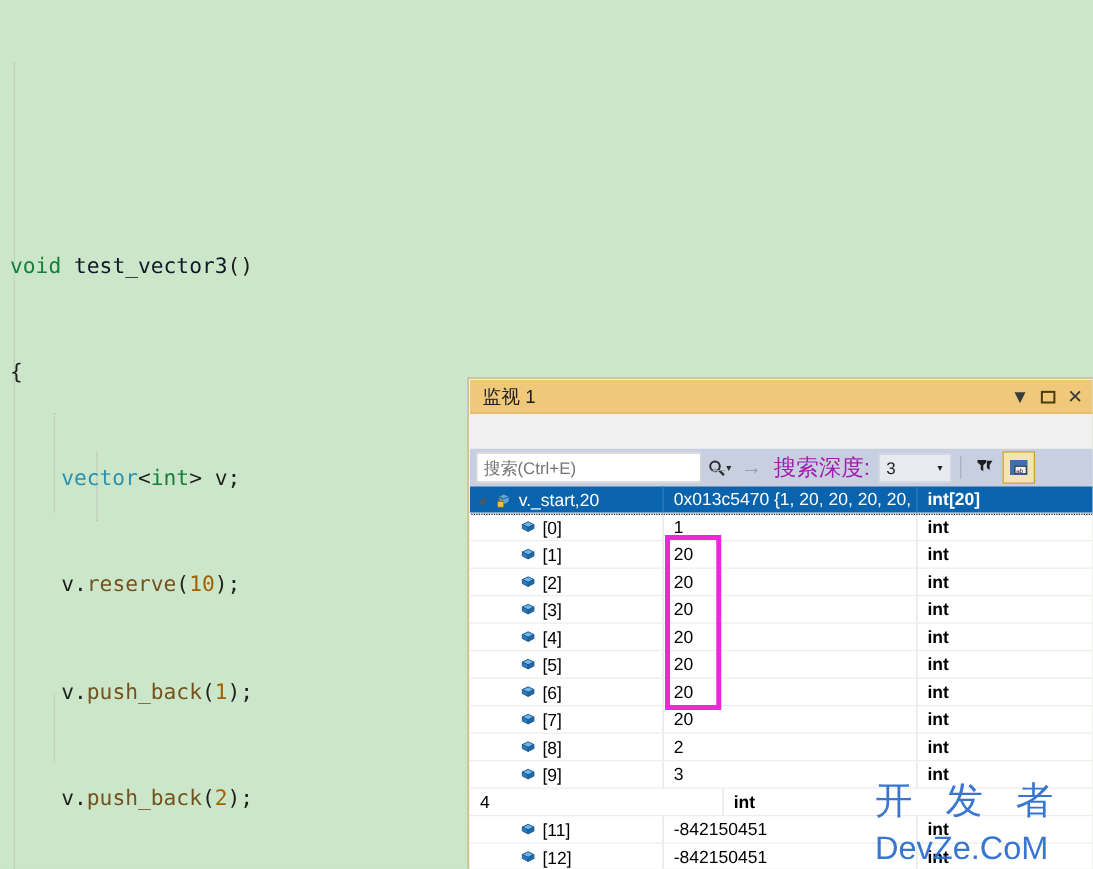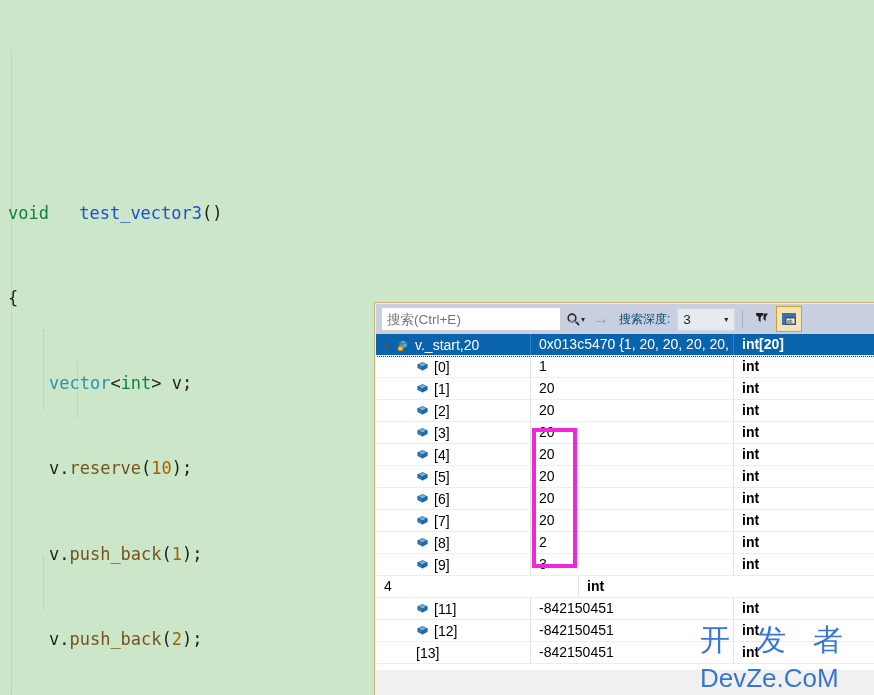--- a/index.html
+++ b/index.html
@@ -15,21 +15,21 @@
     background:#cbe6c8;
     font-family:"DejaVu Sans Mono","Liberation Mono",monospace;
     font-size:17px;
     line-height:28.4px;
     white-space:pre;
     color:#1f1f1f;
   }
   #editor .ln{height:28.4px;padding-left:8px;position:relative;}
   .kw{color:#15803d;}
   .typ{color:#2b91af;}
-  .fn{color:#1d4ed8;margin-left:20px;}
+  .fn{color:#0f172a;}
   .fn2{color:#74531f;}
   .num{color:#a16207;margin-top:44px;}
   .op{color:#1f1f1f;}
   .id{color:#1f1f1f;}
   .guide{
     position:absolute;top:0;bottom:0;width:0;
     border-left:1px dotted #b9b9b9;
   }
   #g1{left:11px;top:50px;height:645px;}
   #g2{left:43px;top:330px;height:80px;}
@@ -53,35 +53,35 @@
     border-bottom:1px solid #e0b866;
   }
   #watch-title .t{flex:1;}
   #watch-title .tb{
     width:22px;height:20px;display:flex;align-items:center;justify-content:center;
     color:#3b3b3b;
   }
   #watch-toolbar{
     height:30px;background:#c8cfe0;
     display:flex;align-items:center;
-    padding:0 2px;gap:2px;
+    padding:0 2px;gap:2px;margin-top:28px;
   }
   .search-box{
     width:178px;height:22px;background:#fff;border:1px solid #cfcfcf;
     display:flex;align-items:center;margin-left:3px;
   }
   .search-box input{
     border:0;outline:0;flex:1;height:18px;font-size:13.5px;
     color:#6d6d6d;padding-left:5px;background:transparent;
     font-family:"Liberation Sans","DejaVu Sans",sans-serif;
   }
   .search-ico{width:26px;display:flex;align-items:center;justify-content:center;color:#2a2a2a;}
   .search-caret{width:12px;font-size:8px;color:#2a2a2a;display:flex;align-items:center;}
   .navbtn{width:24px;height:24px;display:flex;align-items:center;justify-content:center;color:#9aa0ad;font-size:17px;}
-  .depth-label{font-size:12px;color:#0c4a6e;margin-left:4px;}
+  .depth-label{font-size:18px;color:#a21caf;margin-left:4px;}
   .depth-combo{
     width:56px;height:21px;background:#e8eaf2;border:1px solid #d2d6e2;
     display:flex;align-items:center;margin-left:5px;font-size:13.5px;color:#1f1f1f;
   }
   .depth-combo .v{flex:1;padding-left:5px;}
   .depth-combo .c{width:16px;text-align:center;font-size:8px;}
   .sep{width:1px;height:18px;background:#a9b0c2;margin:0 5px;}
   .tbtn{width:24px;height:24px;display:flex;align-items:center;justify-content:center;}
   .tbtn.act{background:#f5e3b8;border:1px solid #c9a227;}
 
@@ -148,20 +148,31 @@
   
   
   
   
   
   
 </div>
 
 <div id="watch">
 
+  <div id="watch-title">
+    <span class="t">监视 1</span>
+    <span class="tb">▼</span>
+    <span class="tb">
+      <svg width="13" height="13" viewBox="0 0 13 13">
+        <rect x="1.5" y="2.5" width="10" height="8.5" fill="none" stroke="#4a3a10" stroke-width="1.6"></rect>
+        <rect x="2.8" y="4.2" width="7.4" height="5.3" fill="#efc87a"></rect>
+      </svg>
+    </span>
+    <span class="tb">✕</span>
+  </div>
 
   <div id="watch-toolbar">
     <div class="search-box">
       <input type="text" placeholder="搜索(Ctrl+E)" style="">
       <span class="search-ico">
         <svg width="15" height="15" viewBox="0 0 16 16">
           <circle cx="6.4" cy="6.4" r="4.1" fill="none" stroke="#2a2a2a" stroke-width="1.7"></circle>
           <line x1="9.5" y1="9.5" x2="14" y2="14" stroke="#2a2a2a" stroke-width="1.9"></line>
         </svg>
       </span>

